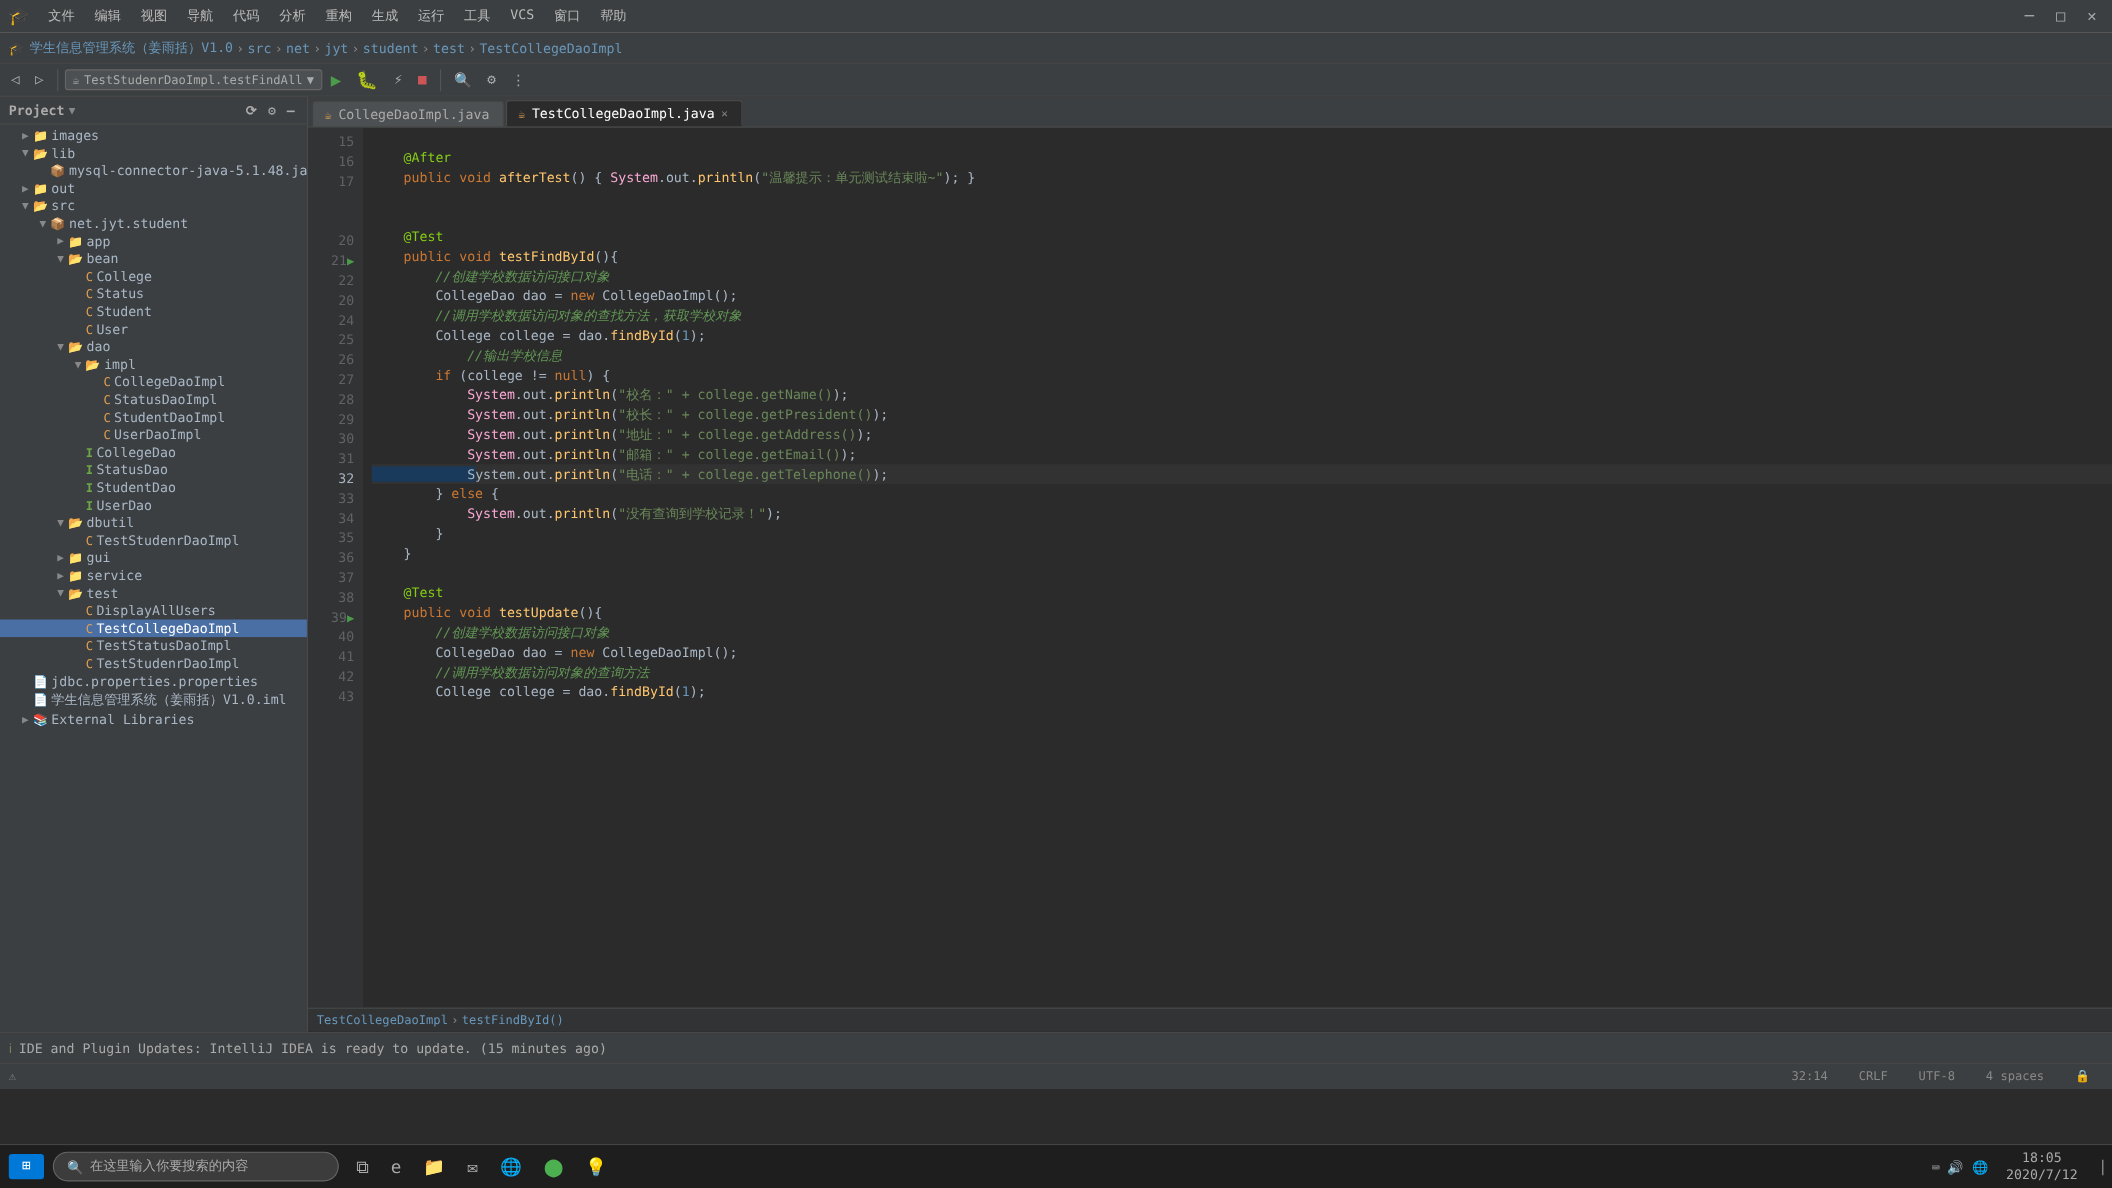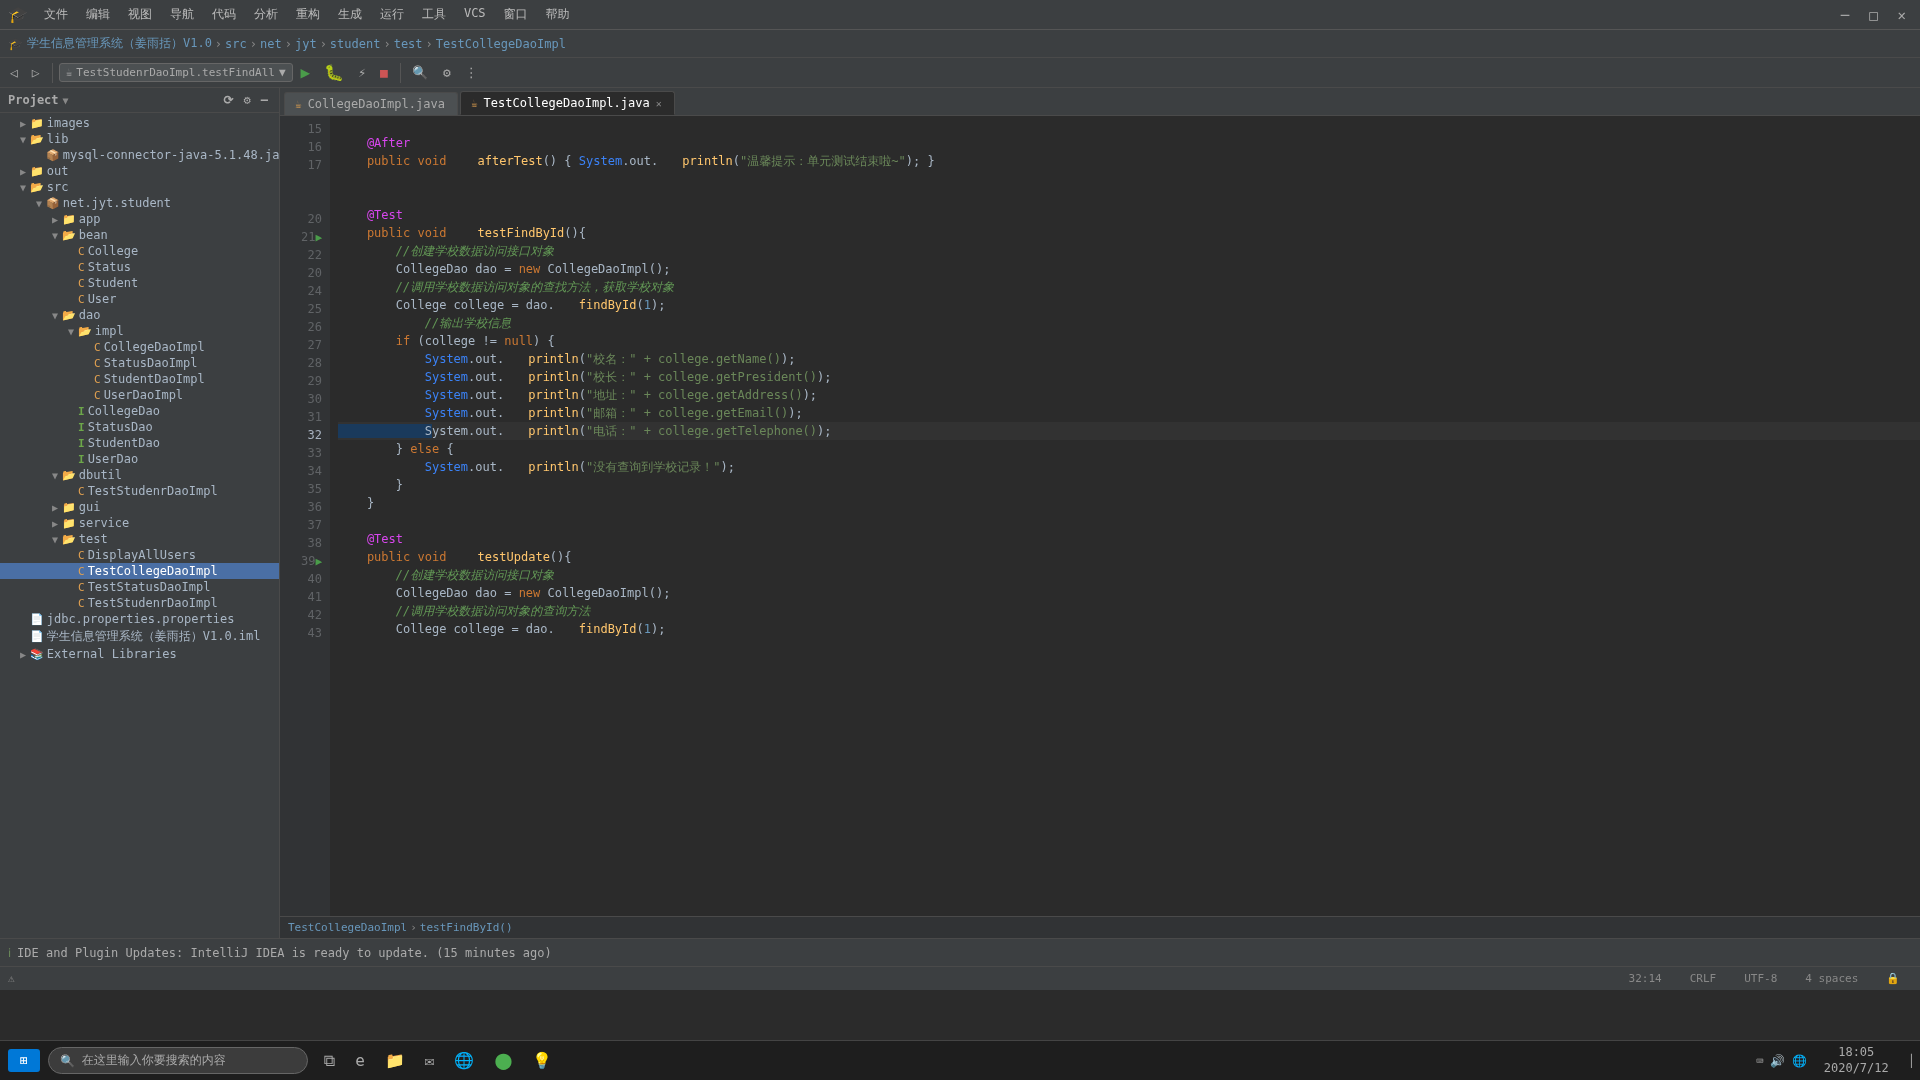--- a/index.html
+++ b/index.html
@@ -55,24 +55,24 @@
     .line-numbers { width: 50px; background: #313335; color: #606366; font-size: 12px; padding: 0; text-align: right; flex-shrink: 0; overflow: hidden; }
     .line-number { padding: 8px 8px 0 0; height: 18px; display: flex; align-items: center; justify-content: flex-end; font-size: 12px; position: relative; }
     .line-number.current { color: #a8b2c0; }
     .gutter-icon { position: absolute; left: -16px; color: #4a9c4a; font-size: 11px; }
     .code-lines { flex: 1; overflow: auto; padding: 0 0 0 8px; }
     .code-line { height: 18px; display: flex; align-items: center; white-space: pre; font-size: 12px; font-family: 'Consolas', monospace; }
     .code-line.current-line { background: #323232; }
 
     
     .kw { color: #cc7832; } 
-    .ann { color: #d946ef; } 
+    .ann { color: #84cc16; } 
     .str { color: #6a8759; }
-    .method { color: #ffc66d; margin-left: 24px; } 
-    .sys { color: #3b82f6; }
+    .method { color: #ffc66d; } 
+    .sys { color: #f9a8d4; }
     .num { color: #6897bb; }
     .cmt-cn { color: #629755; font-style: italic; }
 
     
     .status-bar { display: flex; align-items: center; background: #3c3f41; height: 24px; padding: 0 8px; border-top: 1px solid #4a4a4a; font-size: 11px; color: #888; }
     .status-item { margin-right: 12px; }
     .status-right { margin-left: auto; display: flex; gap: 16px; }
 
     
     .notification-bar { display: flex; align-items: center; background: #3c3f41; height: 28px; padding: 0 8px; border-top: 1px solid #4a4a4a; font-size: 12px; color: #aaa; }

